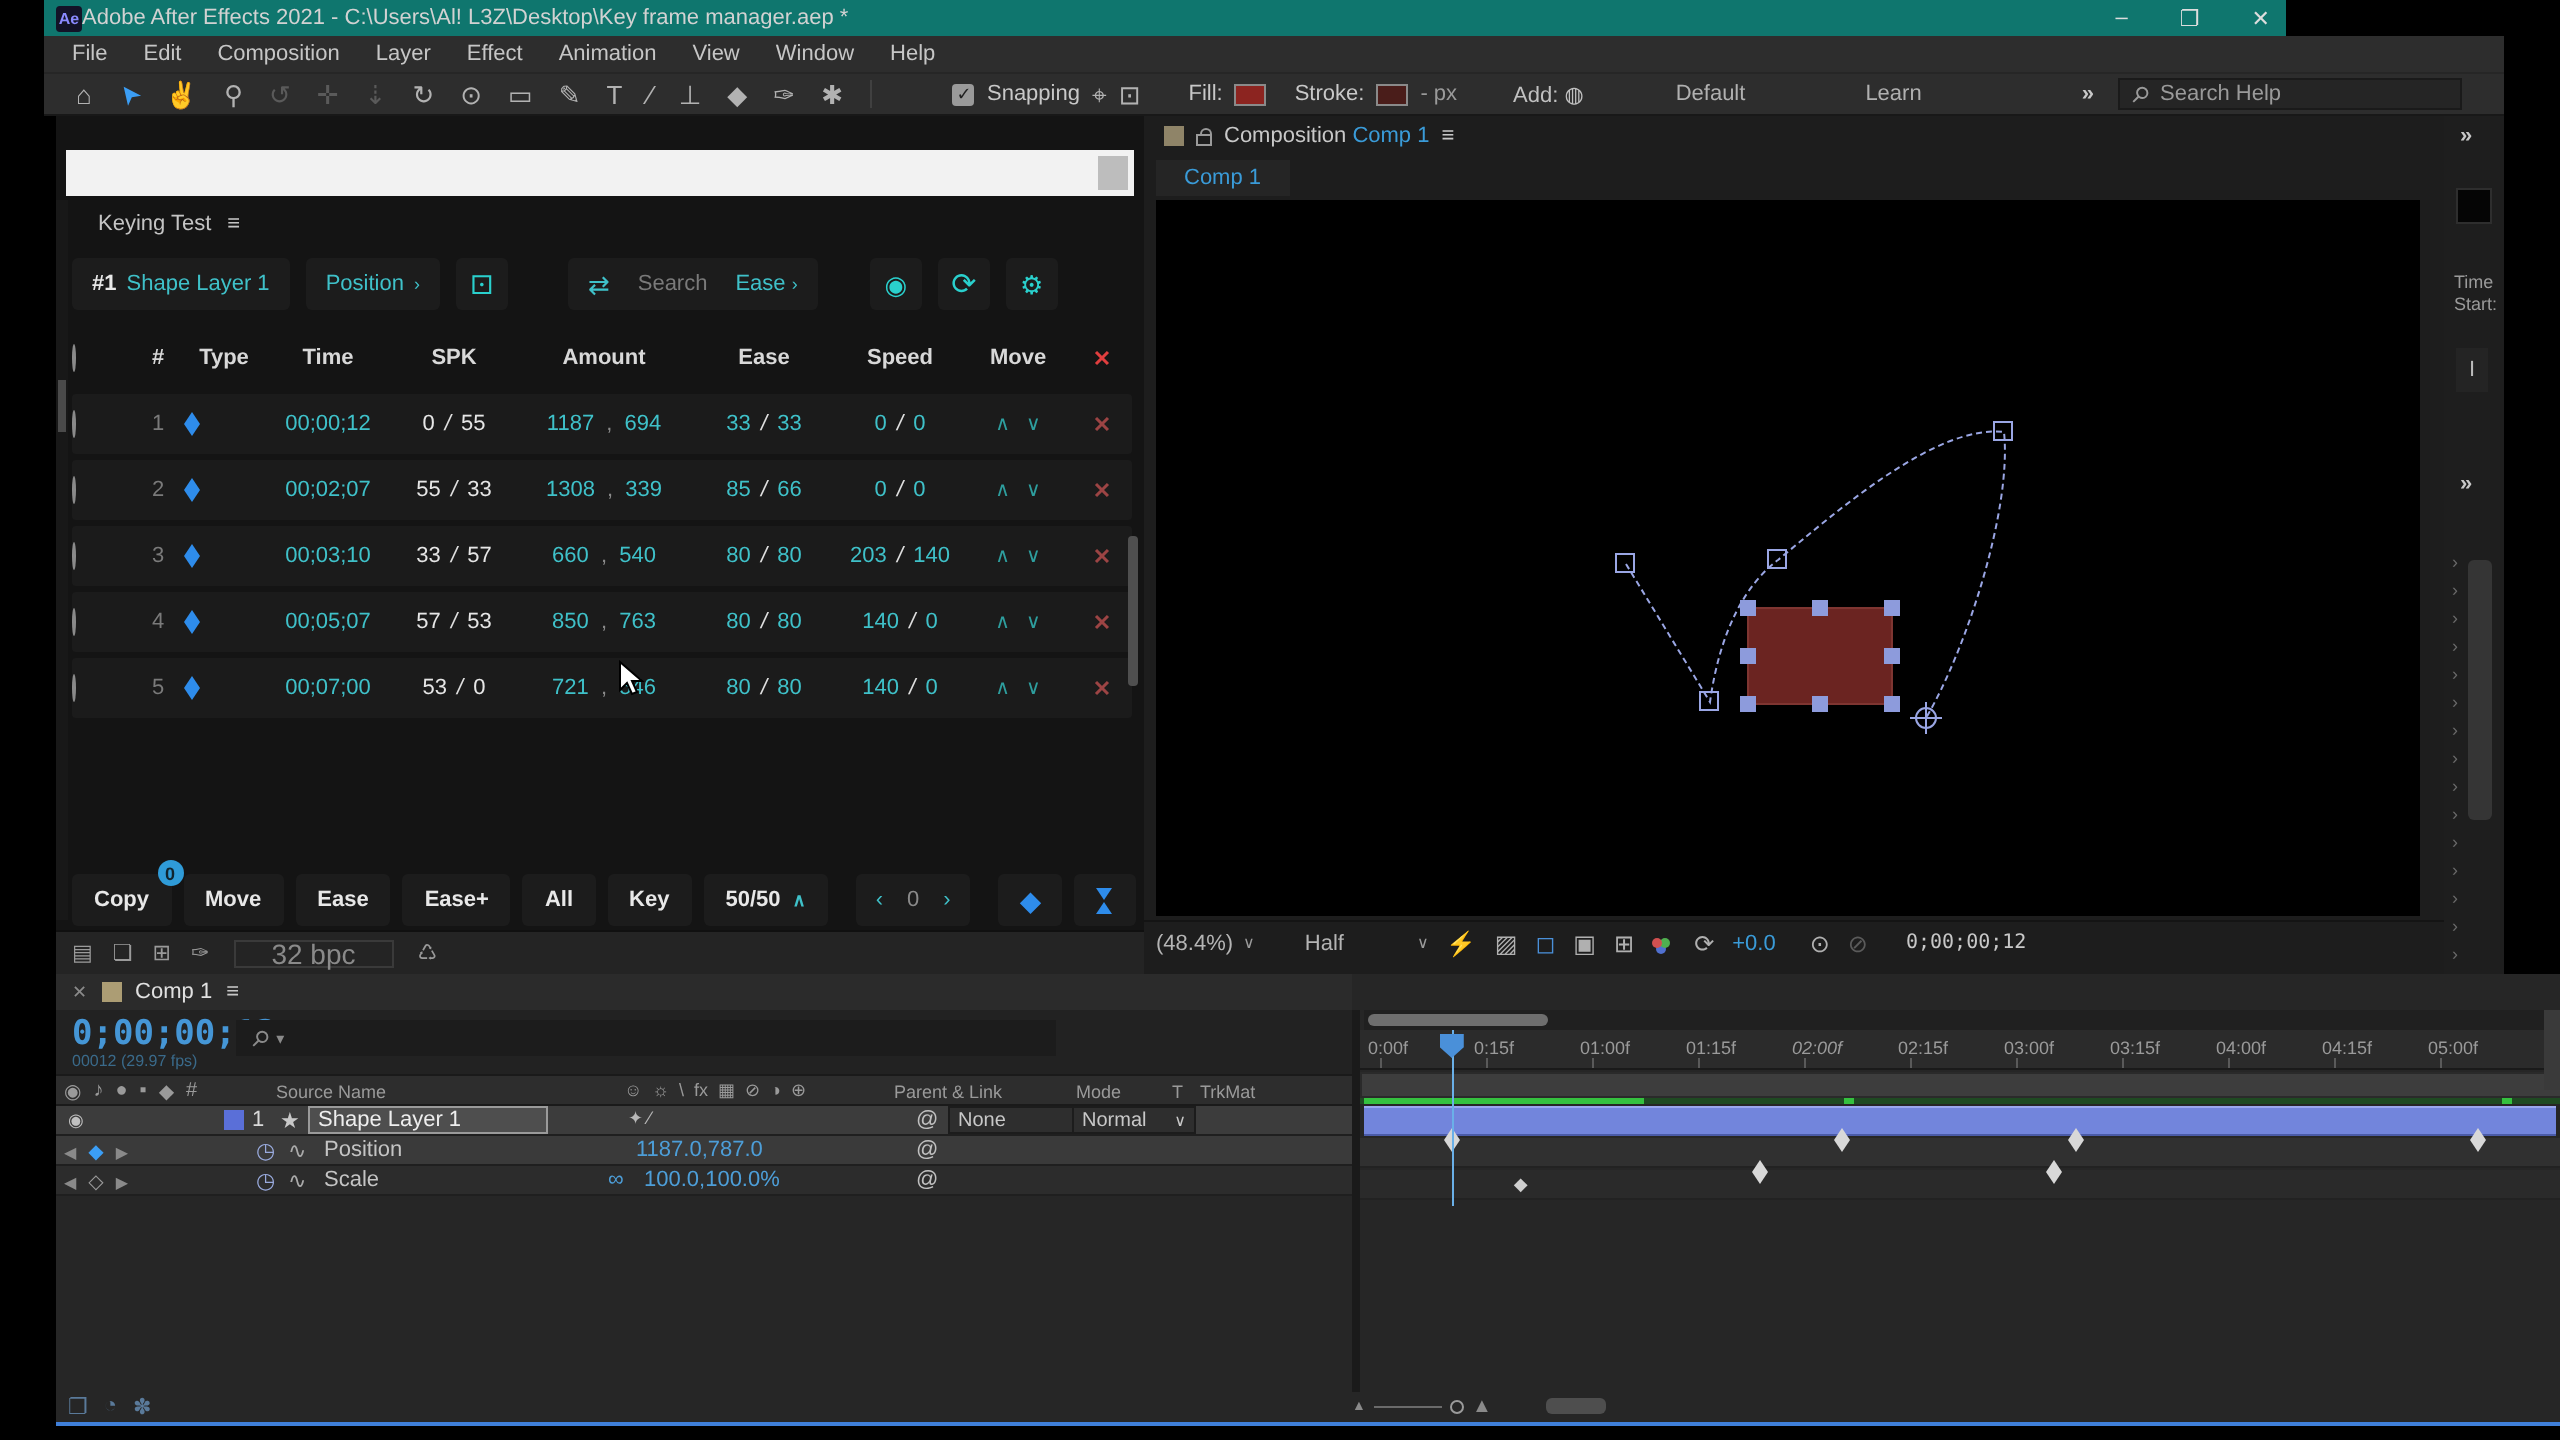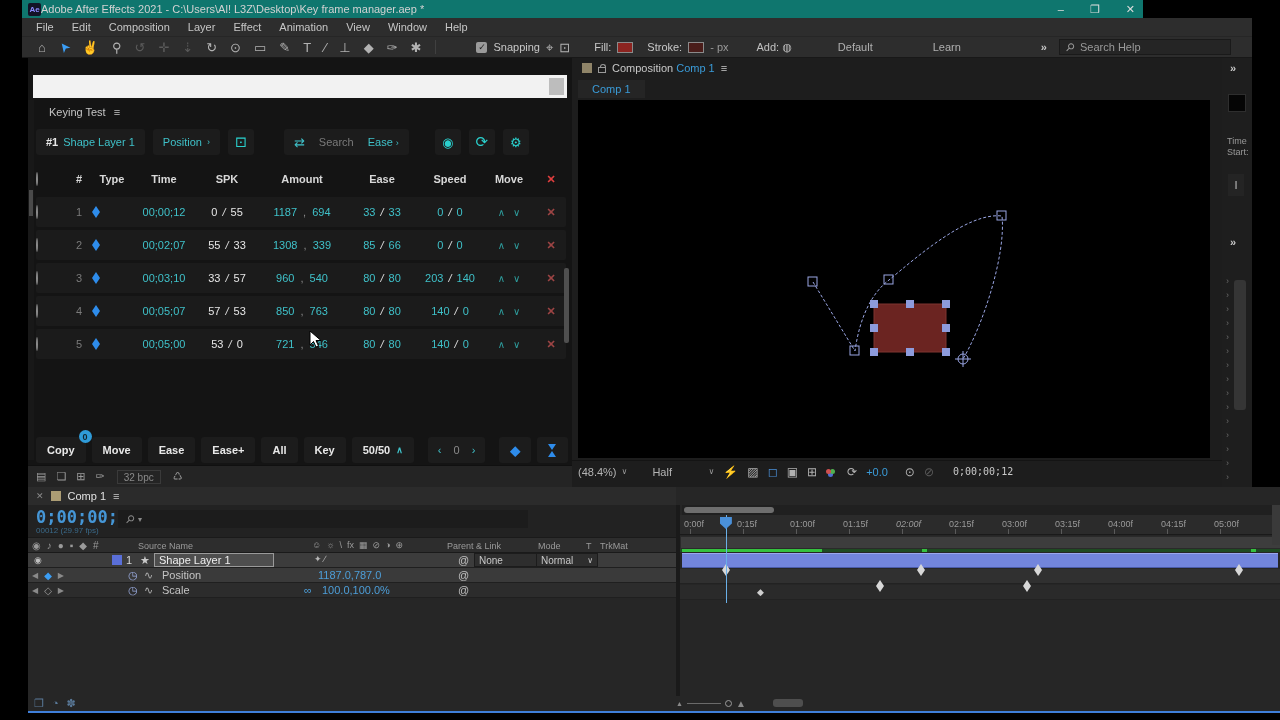--- a/index.html
+++ b/index.html
@@ -72,21 +72,21 @@
   #kf-scrollbar { position:absolute; left:536px; top:210px; width:5px; height:75px; background:#4f4f4f; border-radius:2px; }
 
   #keying-footer { position:absolute; left:8px; top:379px; width:530px; display:flex; align-items:center; gap:6px; }
   .fbtn { background:#1c1c1c; border-radius:3px; color:#e8e8e8; font-weight:bold; height:26px; padding:0 11px; display:flex; align-items:center; position:relative; }
   #copy-badge { position:absolute; right:-6px; top:-7px; width:13px; height:13px; background:#2f9bd8; color:#10242e; border-radius:50%; font-size:9px; font-weight:bold; display:flex; align-items:center; justify-content:center; }
   .blue-ic { color:#2e8ceb; font-size:13px; }
   #nav-group { background:#1c1c1c; border-radius:3px; height:26px; display:flex; align-items:center; gap:12px; padding:0 10px; color:#3fc1c9; }
   #nav-group .nv { color:#8a8a8a; }
 
   #project-footer { left:28px; top:465px; width:544px; height:22px; background:#242424; border-top:1px solid #101010; display:flex; align-items:center; gap:12px; padding-left:8px; color:#9a9a9a; }
-  #bpc-box { border:1px solid #3a3a3a; padding:0 6px; height:14px; line-height:13px; font-size:10px; color:#8a8a8a; }
+  #bpc-box { border:1px solid #3a3a3a; padding:0 18px; height:14px; line-height:13px; font-size:14px; color:#8a8a8a; }
 
   
   #comp-region { left:572px; top:58px; width:650px; height:429px; background:#1d1d1d; }
   #comp-tabs { position:absolute; left:0; top:0; width:650px; height:20px; display:flex; align-items:center; gap:6px; padding-left:10px; color:#c8c8c8; }
   .blue-text { color:#3a9bd8; }
   #comp-tab2 { position:absolute; left:6px; top:22px; height:18px; background:#252525; padding:0 14px; display:flex; align-items:center; color:#3a9bd8; }
   #comp-viewer { position:absolute; left:6px; top:42px; width:632px; height:358px; background:#000; }
   #comp-toolbar { position:absolute; left:0; top:402px; width:650px; height:22px; background:#1d1d1d; border-top:1px solid #141414; display:flex; align-items:center; gap:9px; padding-left:6px; color:#b4b4b4; }
   .dd { display:flex; align-items:center; gap:5px; }
   .dd .caret { font-size:8px; color:#9a9a9a; }
@@ -300,21 +300,21 @@
             <span class="cell-c"><span class="teal">0</span><span class="slash"> / </span><span class="teal">0</span></span>
             <span class="cell-c"><span class="mv">∧</span><span class="mv">∨</span></span>
             <span class="rx">✕</span>
           </div>
           <div class="kf-grid kf-row">
             <span><span class="radio"></span></span>
             <span class="rownum">3</span>
             <span><span class="hg"></span></span>
             <span class="cell-c teal">00;03;10</span>
             <span class="cell-c"><span>33</span><span class="slash"> / </span><span>57</span></span>
-            <span class="cell-c"><span class="teal">960</span><span class="comma"> , </span><span class="teal">540</span></span>
+            <span class="cell-c"><span class="teal">660</span><span class="comma"> , </span><span class="teal">540</span></span>
             <span class="cell-c"><span class="teal">80</span><span class="slash"> / </span><span class="teal">80</span></span>
             <span class="cell-c"><span class="teal">203</span><span class="slash"> / </span><span class="teal">140</span></span>
             <span class="cell-c"><span class="mv">∧</span><span class="mv">∨</span></span>
             <span class="rx">✕</span>
           </div>
           <div class="kf-grid kf-row">
             <span><span class="radio"></span></span>
             <span class="rownum">4</span>
             <span><span class="hg"></span></span>
             <span class="cell-c teal">00;05;07</span>
@@ -322,21 +322,21 @@
             <span class="cell-c"><span class="teal">850</span><span class="comma"> , </span><span class="teal">763</span></span>
             <span class="cell-c"><span class="teal">80</span><span class="slash"> / </span><span class="teal">80</span></span>
             <span class="cell-c"><span class="teal">140</span><span class="slash"> / </span><span class="teal">0</span></span>
             <span class="cell-c"><span class="mv">∧</span><span class="mv">∨</span></span>
             <span class="rx">✕</span>
           </div>
           <div class="kf-grid kf-row">
             <span><span class="radio"></span></span>
             <span class="rownum">5</span>
             <span><span class="hg"></span></span>
-            <span class="cell-c teal">00;05;00</span>
+            <span class="cell-c teal">00;07;00</span>
             <span class="cell-c"><span>53</span><span class="slash"> / </span><span>0</span></span>
             <span class="cell-c"><span class="teal">721</span><span class="comma"> , </span><span class="teal">546</span></span>
             <span class="cell-c"><span class="teal">80</span><span class="slash"> / </span><span class="teal">80</span></span>
             <span class="cell-c"><span class="teal">140</span><span class="slash"> / </span><span class="teal">0</span></span>
             <span class="cell-c"><span class="mv">∧</span><span class="mv">∨</span></span>
             <span class="rx">✕</span>
           </div>
         </div>
     </div>
     <div id="kf-scrollbar"></div>

